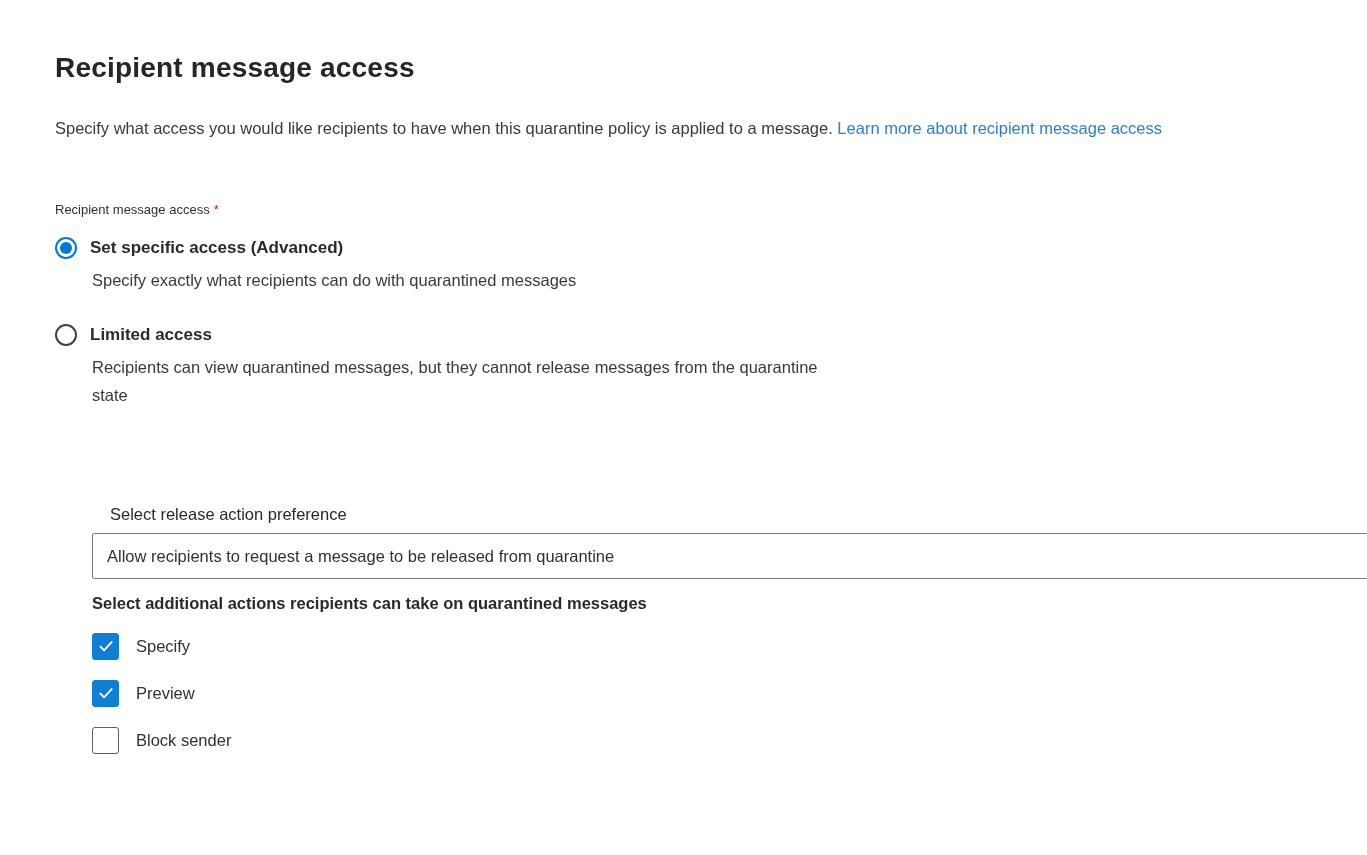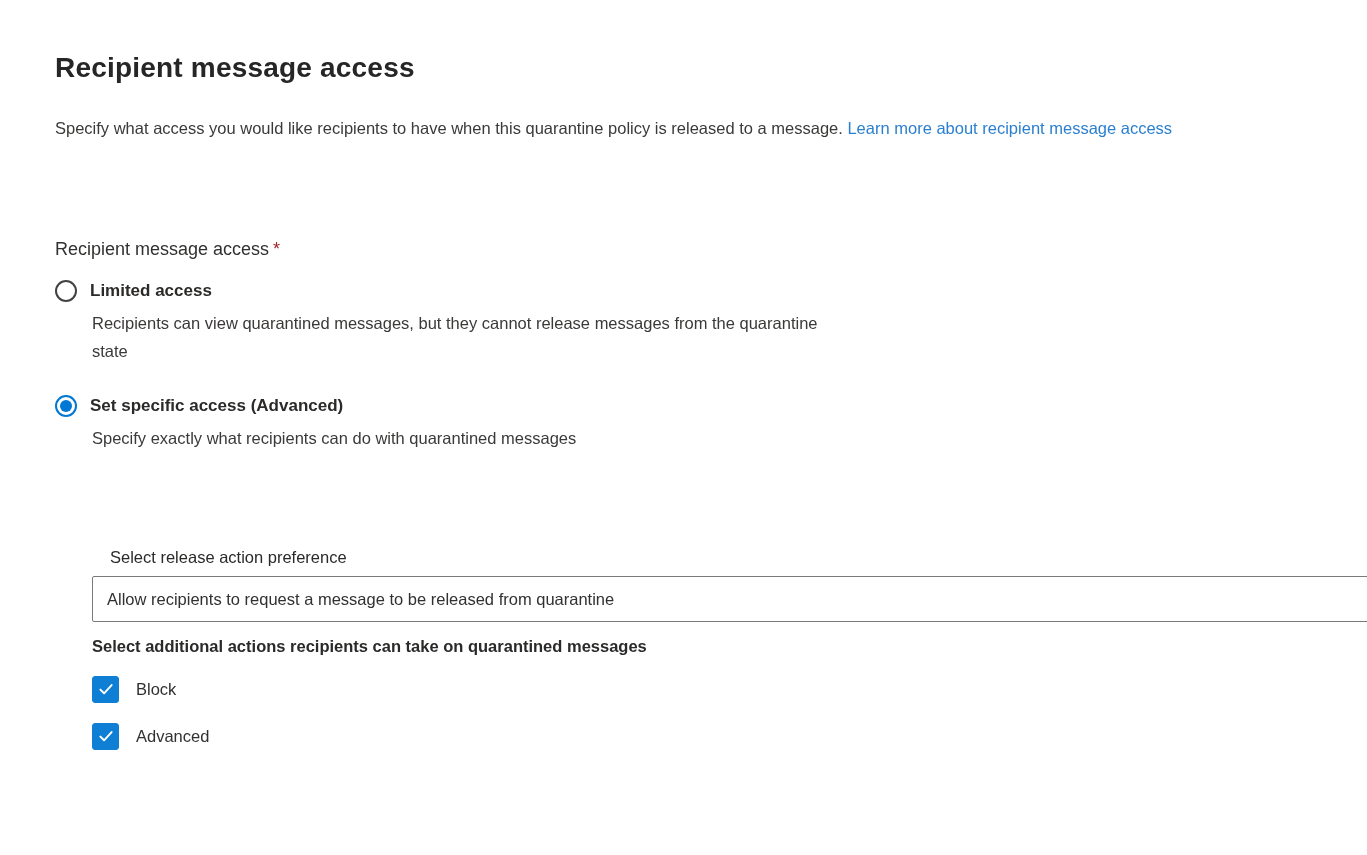--- a/index.html
+++ b/index.html
@@ -27,22 +27,22 @@
     color: #3b3a39;
   }
   .page-desc a {
     color: #2b7fd0;
     text-decoration: none;
     cursor: pointer;
     margin-top: 8px;
   }
 
   .field-label {
-    margin-top: 96px;
-    font-size: 18px;
+    margin-top: 59px;
+    font-size: 13px;
     color: #323130;
   }
   .required-star { color: #a4262c; margin-left: 4px; }
 
   
   .radio-group { margin-top: 19px; }
   .radio-option { margin-bottom: 29px; cursor: pointer; }
   .radio-row { display: flex; align-items: center; }
   .radio-circle {
     flex: 0 0 auto;
@@ -147,42 +147,42 @@
     color: #323130;
   }
 </style>
 </head>
 <body>
 
 <div class="container">
 
   <h1 class="page-title">Recipient message access</h1>
 
-  <p class="page-desc"><span>Specify what access you would like recipients to have when this quarantine policy is released to a message. </span><a href="#">Learn more about recipient message access</a></p>
+  <p class="page-desc"><span>Specify what access you would like recipients to have when this quarantine policy is applied to a message. </span><a href="#">Learn more about recipient message access</a></p>
 
   <div class="field-label">
     <span>Recipient message access</span><span class="required-star">*</span>
   </div>
 
   <div class="radio-group">
+
+    <div class="radio-option">
+      <div class="radio-row">
+        <span class="radio-circle checked"></span>
+        <span class="radio-label">Set specific access (Advanced)</span>
+      </div>
+      <div class="radio-desc">Specify exactly what recipients can do with quarantined messages</div>
+    </div>
 
     <div class="radio-option">
       <div class="radio-row">
         <span class="radio-circle"></span>
         <span class="radio-label">Limited access</span>
       </div>
       <div class="radio-desc">Recipients can view quarantined messages, but they cannot release messages from the quarantine state</div>
-    </div>
-
-    <div class="radio-option">
-      <div class="radio-row">
-        <span class="radio-circle checked"></span>
-        <span class="radio-label">Set specific access (Advanced)</span>
-      </div>
-      <div class="radio-desc">Specify exactly what recipients can do with quarantined messages</div>
     </div>
 
   </div>
 
   <div class="advanced-section">
 
     <div class="dropdown-label">Select release action preference</div>
 
     <div class="dropdown">
       <span class="dropdown-value">Allow recipients to request a message to be released from quarantine</span>
@@ -196,30 +196,36 @@
     <div class="checkbox-section-label">Select additional actions recipients can take on quarantined messages</div>
 
     <div class="checkbox-list">
 
       <div class="checkbox-row">
         <span class="checkbox-box checked">
           <svg width="18" height="18" viewBox="0 0 16 16">
               <path d="M3 8.5 L6.3 11.8 L13 4.5" fill="none" stroke="#ffffff" stroke-width="1.7" stroke-linecap="round" stroke-linejoin="round"></path>
             </svg>
         </span>
-        <span class="checkbox-label">Block</span>
+        <span class="checkbox-label">Specify</span>
       </div>
 
       <div class="checkbox-row">
         <span class="checkbox-box checked">
           <svg width="18" height="18" viewBox="0 0 16 16">
               <path d="M3 8.5 L6.3 11.8 L13 4.5" fill="none" stroke="#ffffff" stroke-width="1.7" stroke-linecap="round" stroke-linejoin="round"></path>
             </svg>
         </span>
-        <span class="checkbox-label">Advanced</span>
-      </div>
-
+        <span class="checkbox-label">Preview</span>
+      </div>
+
+      <div class="checkbox-row">
+        <span class="checkbox-box">
+          
+        </span>
+        <span class="checkbox-label">Block sender</span>
+      </div>
 
     </div>
 
   </div>
 
 </div>
 
 </body></html>

